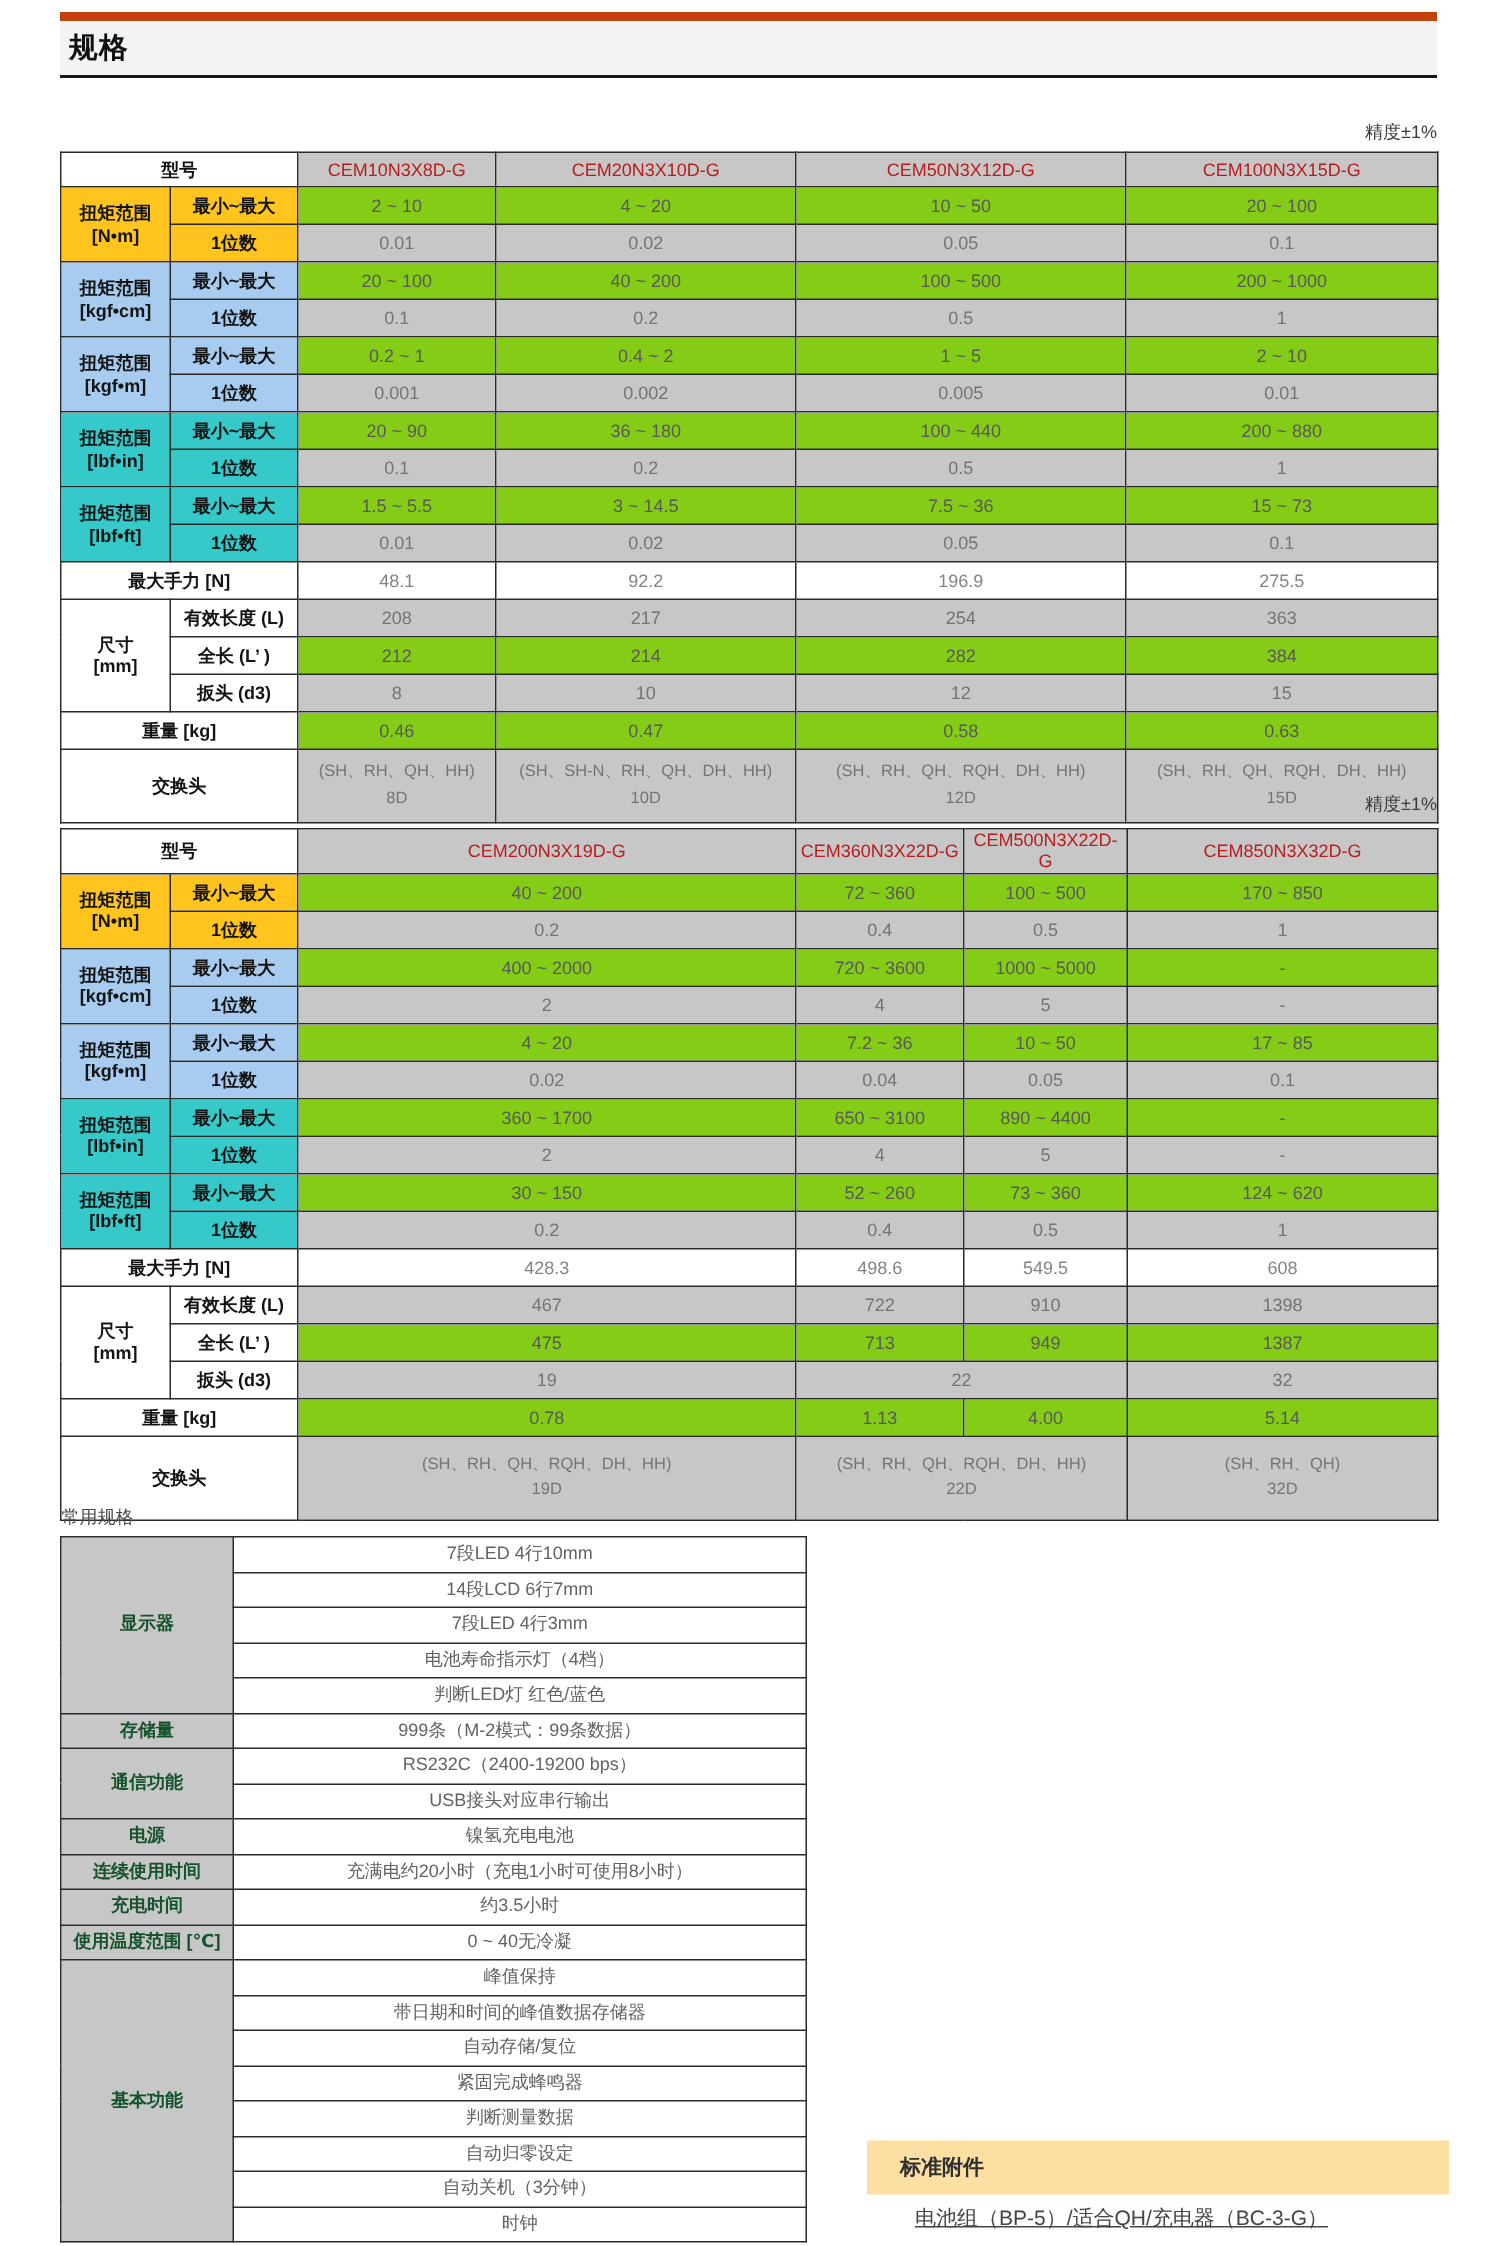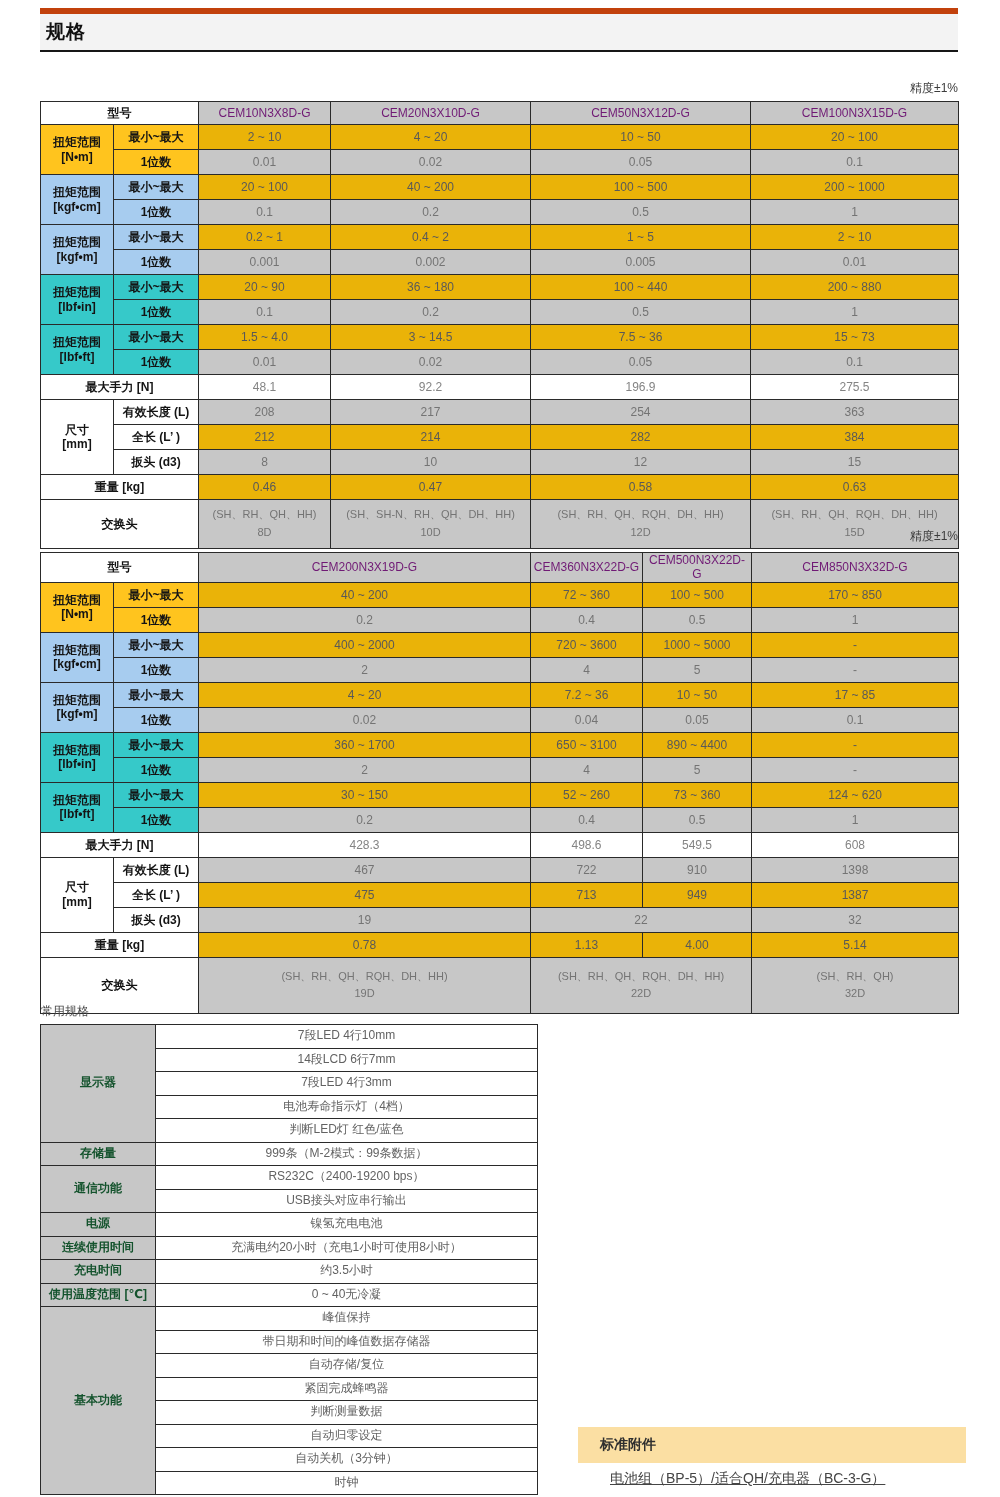--- a/index.html
+++ b/index.html
@@ -14,25 +14,25 @@
 
   .acc-note{position:absolute;right:42px;font-size:12px;color:#3c3c3c;margin-left:11px;}
   .acc1{top:80px;} .acc2{top:528px;}
 
   table.spec{position:absolute;left:40px;border-collapse:collapse;table-layout:fixed;width:918px;}
   .spec td{border:1px solid #2a2a2a;text-align:center;vertical-align:middle;
            padding:0 2px;font-size:12px;height:24px;line-height:1.2;overflow:hidden;}
   .t1{top:101px;} .t2{top:552px;}
   .hdr td{height:22px;}
   td.hlabel{background:#fff;font-weight:bold;color:#111;}
-  td.model{background:var(--c-graycell);color:#701a75;}
+  td.model{background:var(--c-graycell);color:#b91c1c;}
   td.cY{background:var(--c-yellow);} td.cB{background:var(--c-blue);} td.cT{background:var(--c-teal);}
   td.unit,td.sub{font-weight:bold;color:#141414;}
   td.blabel{background:#fff;font-weight:bold;color:#141414;}
-  td.vw{background:#eab308;color:#595959;}
+  td.vw{background:#84cc16;color:#595959;}
   td.vg{background:var(--c-graycell);color:#747474;}
   td.vlight{background:#fff;color:#848484;}
   tr.heads1 td{height:48px;} tr.heads2 td{height:55px;}
   td.headcell{font-size:11px;line-height:1.6;}
 
   
   .common-caption{position:absolute;left:41px;top:1003px;font-size:12px;color:#4a4a4a;}
   table.t3{position:absolute;left:40px;top:1024px;border-collapse:collapse;table-layout:fixed;width:497px;}
   .t3 td{border:1px solid #2a2a2a;font-size:12px;height:22.5px;text-align:center;
          vertical-align:middle;padding:0 3px;line-height:1.15;}
@@ -149,21 +149,21 @@
       <td class="vg">0.5</td>
       <td class="vg">1</td>
     </tr>
 
     <tr>
       <td class="unit cT" rowspan="2">
         <div>扭矩范围</div>
         <div>[lbf•ft]</div>
       </td>
       <td class="sub cT">最小~最大</td>
-      <td class="vw">1.5 ~ 4.0</td>
+      <td class="vw">1.5 ~ 5.5</td>
       <td class="vw">3 ~ 14.5</td>
       <td class="vw">7.5 ~ 36</td>
       <td class="vw">15 ~ 73</td>
     </tr>
     <tr>
       <td class="sub cT">1位数</td>
       <td class="vg">0.01</td>
       <td class="vg">0.02</td>
       <td class="vg">0.05</td>
       <td class="vg">0.1</td>

